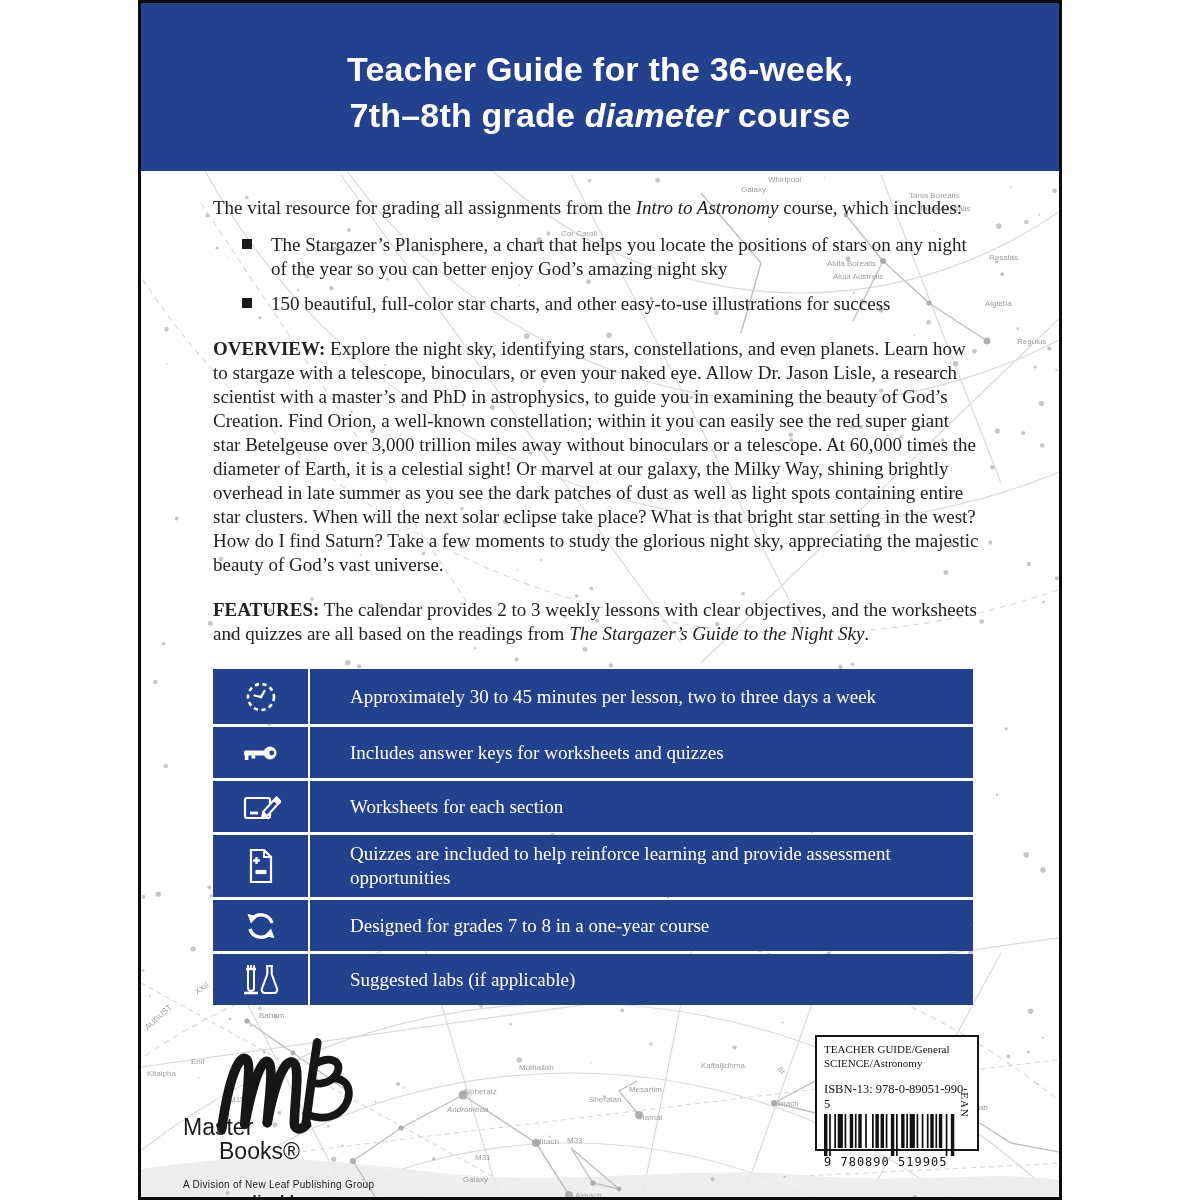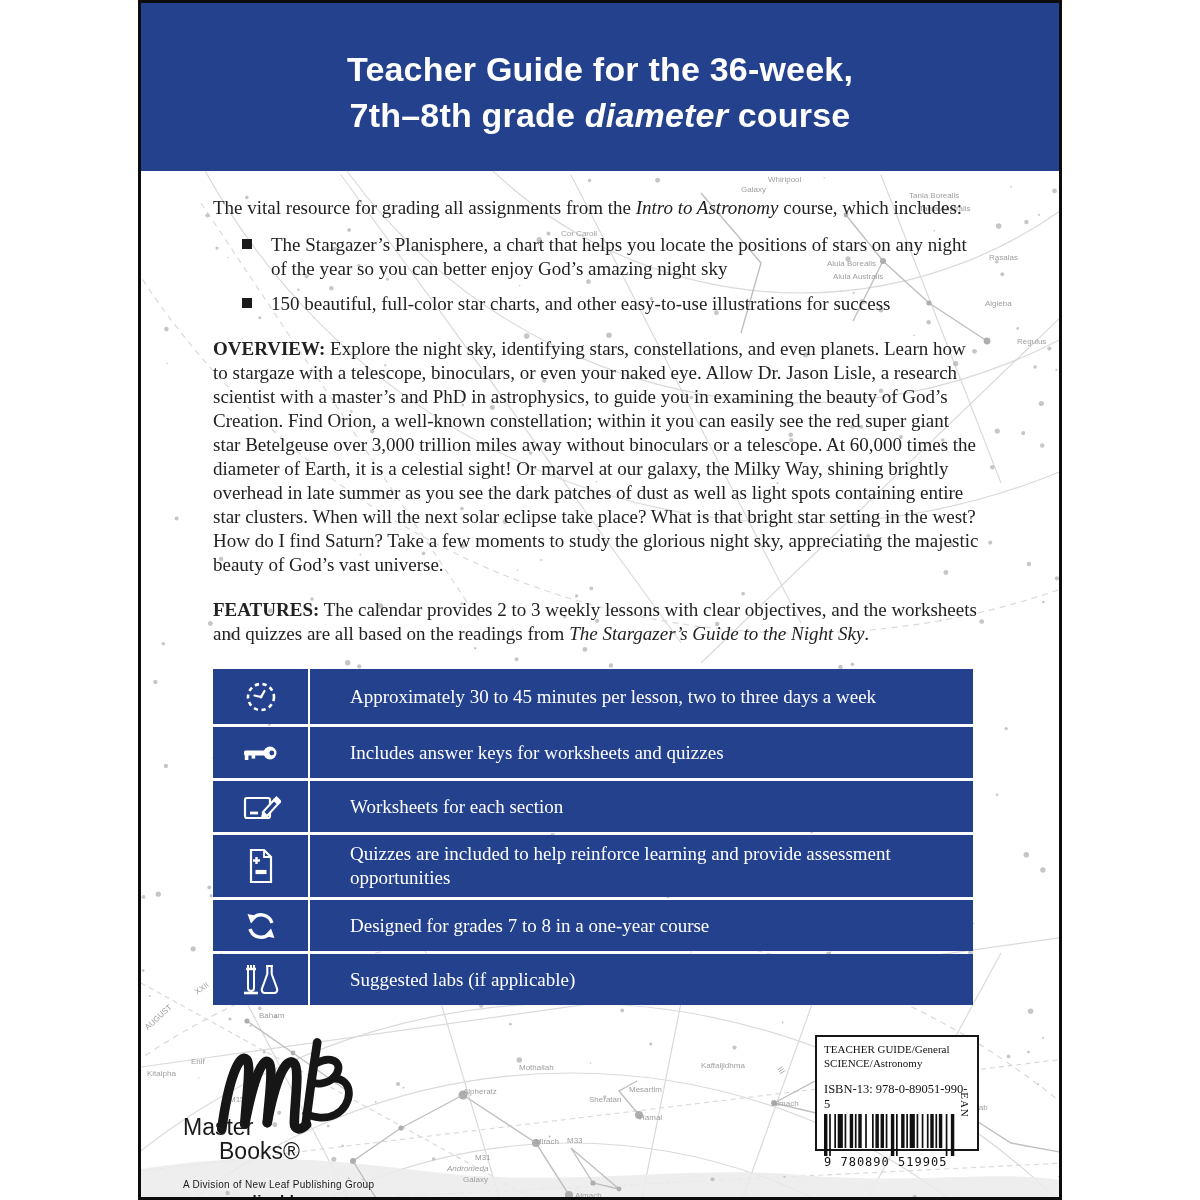--- a/index.html
+++ b/index.html
@@ -410,21 +410,21 @@
       <span class="star-label" style="left: 631px; top: 1096px;">Almach</span>
       <span class="star-label" style="left: 560px; top: 1058px;">Kaffaljidhma</span>
       <span class="star-label" style="left: 378px; top: 1060px;">Mothallah</span>
       <span class="star-label" style="left: 488px; top: 1082px;">Mesartim</span>
       <span class="star-label" style="left: 448px; top: 1092px;">Sheratan</span>
       <span class="star-label" style="left: 498px; top: 1110px;">Hamal</span>
       <span class="star-label" style="left: 322px; top: 1084px;">Alpheratz</span>
       <span class="star-label" style="left: 394px; top: 1134px;">Mirach</span>
       <span class="star-label" style="left: 426px; top: 1133px;">M33</span>
       <span class="star-label" style="left: 334px; top: 1150px;">M31</span>
-      <span class="star-label" style="left: 306px; top: 1161px; font-style: italic;">Andromeda</span>
+      <span class="star-label" style="left: 306px; top: 1102px; font-style: italic;">Andromeda</span>
       <span class="star-label" style="left: 322px; top: 1172px;">Galaxy</span>
       <span class="star-label" style="left: 434px; top: 1188px;">Almach</span>
       <span class="star-label" style="left: 642px; top: 1062px; transform: rotate(55deg);">III</span>
     </div>
 
   <div class="header">
     <div class="t">Teacher Guide for the 36-week,</div>
     <div class="t"><span>7th–8th grade </span><i>diameter</i><span> course</span></div>
   </div>
 

